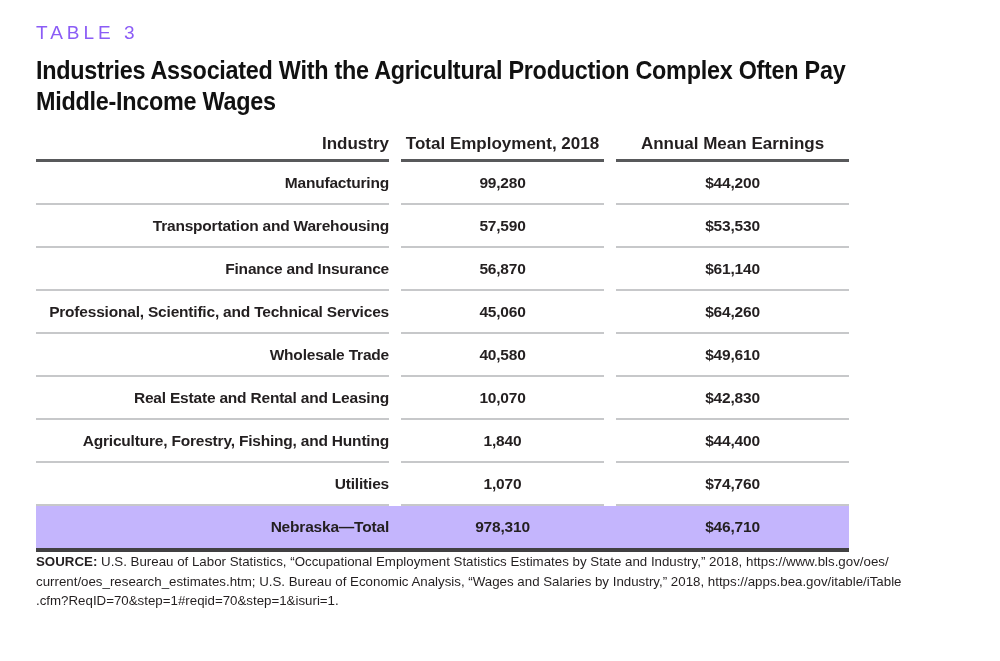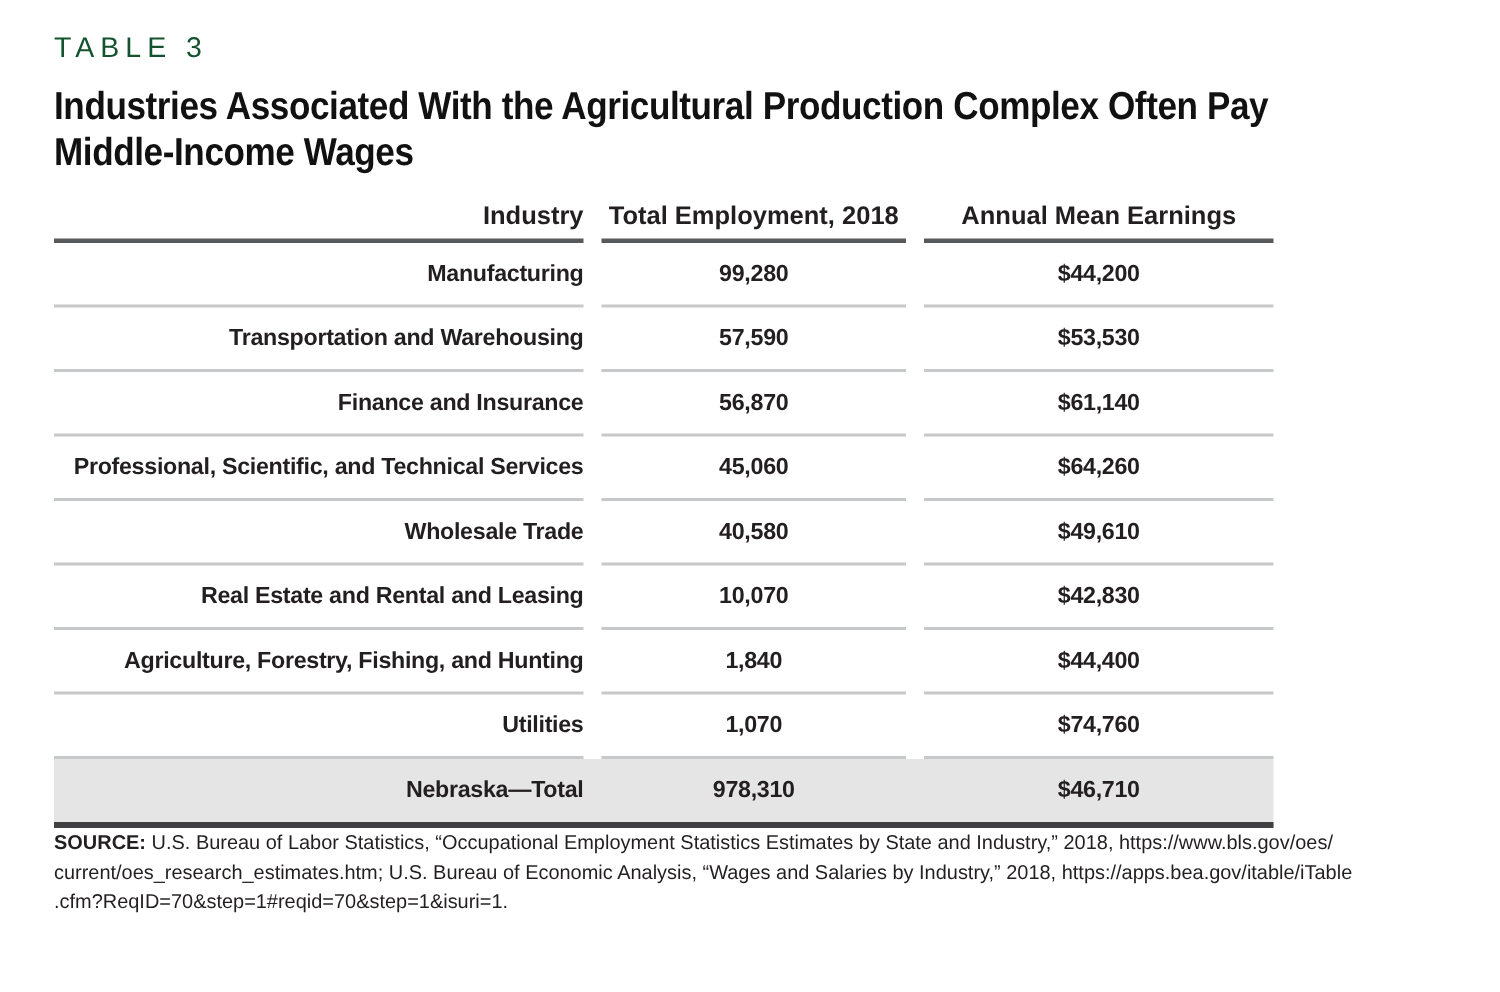--- a/index.html
+++ b/index.html
@@ -11,21 +11,21 @@
     overflow:hidden;
     font-family:"Liberation Sans", sans-serif;
     color:#231f20;
     padding:22px 35px 0 36px;
   }
   .table-label {
     font-size:19px;
     line-height:22px;
     font-weight:400;
     letter-spacing:4px;
-    color:#14532d;
+    color:#8b5cf6;
   }
   .page-title {
     margin-top:11px;
     font-size:26px;
     line-height:31px;
     font-weight:bold;
     letter-spacing:-0.3px;
     transform:scaleX(0.9);
     transform-origin:left top;
     white-space:nowrap;
@@ -54,21 +54,21 @@
     height:43px;
     display:flex;
     align-items:center;
     font-size:15.5px;
     letter-spacing:-0.2px;
     font-weight:bold;
   }
   .cell.c-industry { justify-content:flex-end; text-align:right; }
   .cell.c-num { justify-content:center; text-align:right; }
   .total-row {
-    background:#e5e5e5;
+    background:#c4b5fd;
     border-bottom:4px solid #414042;
     height:46px;
   }
   .total-row .cell {
     height:42px;
     display:flex;
     align-items:center;
     font-size:15.5px;
     font-weight:bold;
     letter-spacing:-0.2px;

